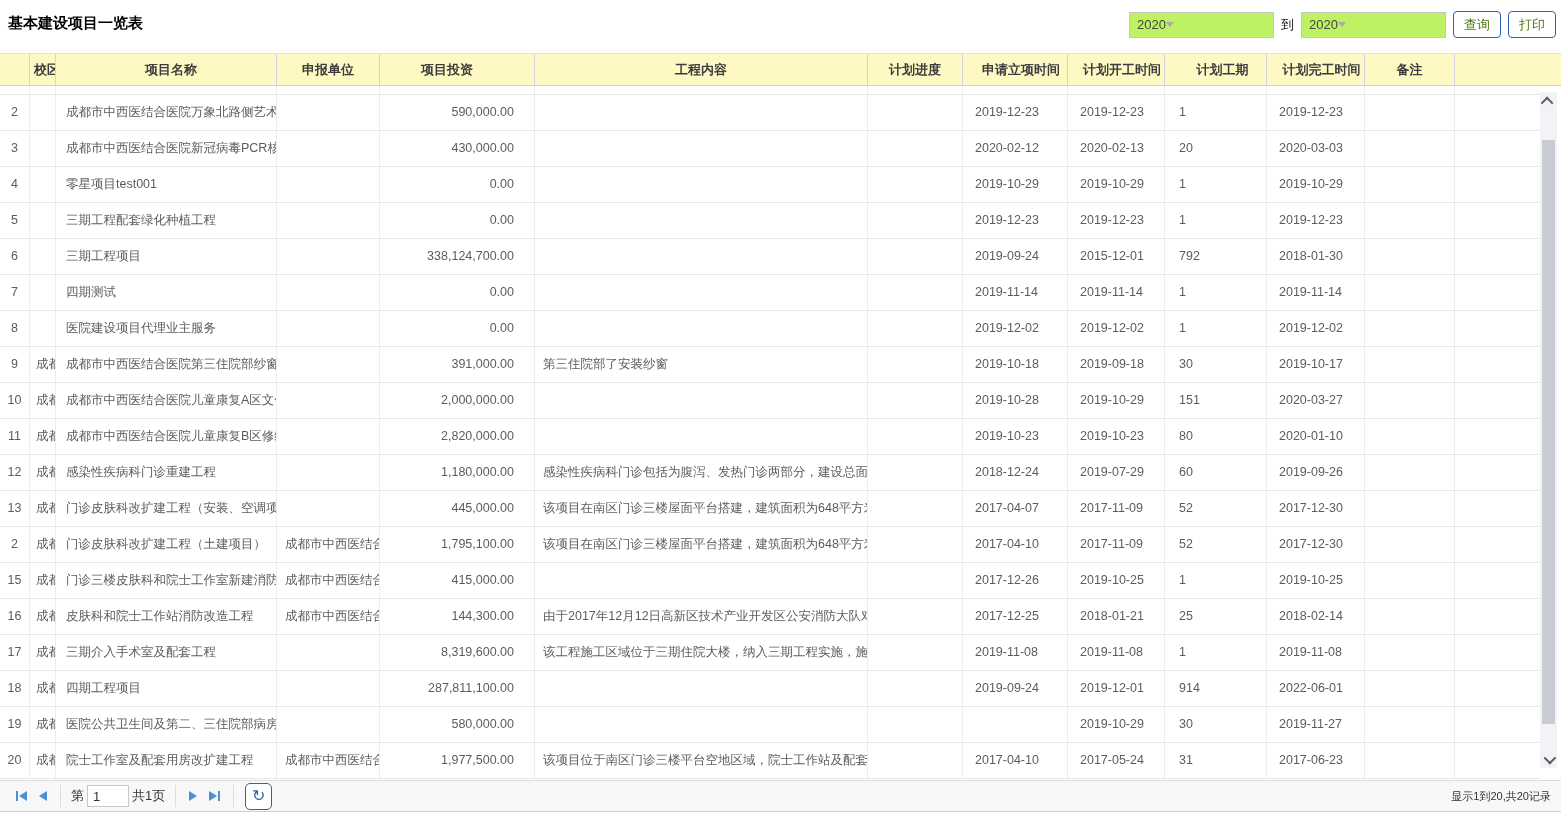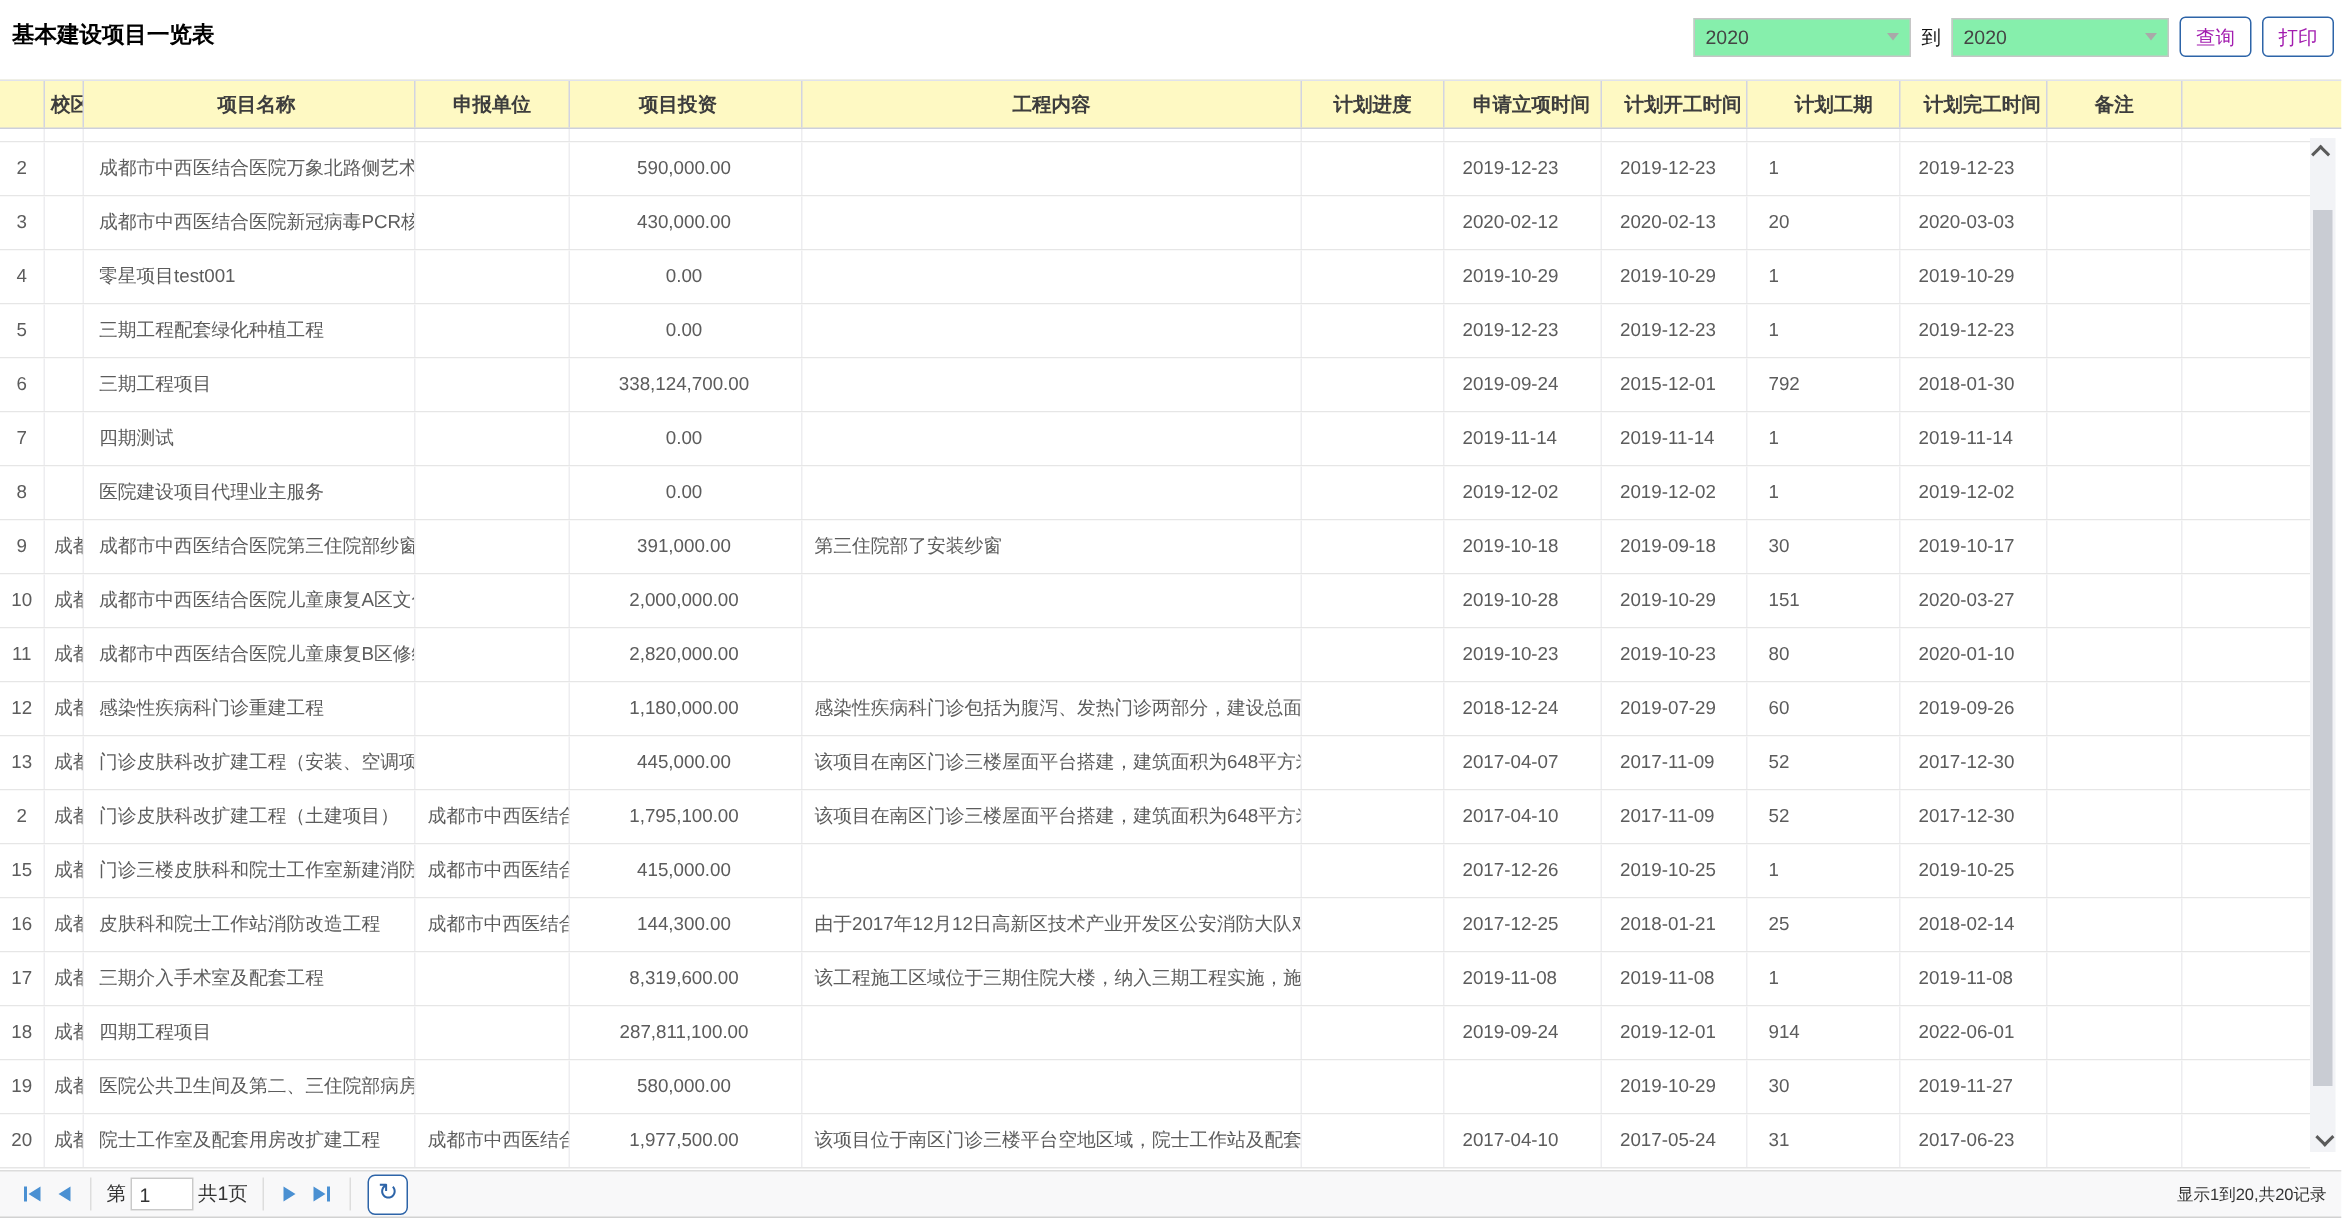--- a/index.html
+++ b/index.html
@@ -3,47 +3,47 @@
 <meta charset="utf-8">
 <style>
   html,body{margin:0;padding:0;background:#fff;}
   body{width:1561px;height:814px;overflow:hidden;position:relative;
        font-family:"Liberation Sans","DejaVu Sans",sans-serif;}
 
   
   .topbar{position:absolute;top:0;left:0;width:1561px;height:53px;background:#fff;}
   .page-title{position:absolute;left:8px;top:14px;font-size:15px;font-weight:bold;color:#000;white-space:nowrap;}
   .controls{position:absolute;right:5px;top:11px;display:flex;align-items:center;gap:7px;}
-  .sel{width:145px;height:26px;box-sizing:border-box;border:1px solid #c6c6c6;background:#86efac;
-       display:flex;align-items:center;justify-content:space-between;padding:0 7px;font-size:13px;color:#444;}
+  .sel{width:145px;height:26px;box-sizing:border-box;border:1px solid #c6c6c6;background:#bef264;
+       display:flex;align-items:center;padding:0 7px;font-size:13px;color:#444;}
   .sel .arr{width:0;height:0;border-left:4px solid transparent;border-right:4px solid transparent;border-top:5px solid #a9a9a9;}
   .to-label{font-size:13px;color:#111;}
   .btn{height:27px;padding:0 10px;background:#fff;border:1px solid #2d64a8;border-radius:4px;
-       color:#a21caf;font-size:13px;font-family:inherit;cursor:pointer;}
+       color:#4d7c0f;font-size:13px;font-family:inherit;cursor:pointer;}
 
   
   .grid{position:absolute;top:53px;left:0;width:1561px;}
   .grid-header{display:flex;width:1561px;height:33px;box-sizing:border-box;background:#fef9c3;
                border-top:1px solid #e0e2ec;border-bottom:1px solid #cdd0dc;}
   .hcell{box-sizing:border-box;height:100%;border-right:1px solid #d2d4e2;display:flex;align-items:center;
          justify-content:center;font-size:13px;font-weight:bold;color:#3d3d3d;overflow:hidden;white-space:nowrap;}
   .hcell.c-campus{justify-content:flex-start;padding-left:4px;}
   .hcell.h-filler{flex:1;border-right:none;}
 
   .grid-body{position:relative;width:1561px;height:694px;overflow:hidden;background:#fff;}
   #grid-rows{position:absolute;top:-27px;left:0;}
   .trow{display:flex;height:36px;box-sizing:border-box;border-bottom:1px solid #e6e6e6;background:#fff;}
   .tcell{box-sizing:border-box;height:100%;border-right:1px solid #ededf0;overflow:hidden;white-space:nowrap;
          font-size:12.5px;color:#5c5c5c;line-height:35px;padding:0 8px;}
   
   .c-num{width:30px;text-align:center;padding:0;}
   .c-campus{width:26px;padding:0 0 0 6px;}
   .c-name{width:221px;padding-left:10px;}
   .c-unit{width:103px;}
-  .c-invest{width:155px;text-align:center;padding-right:10px;}
+  .c-invest{width:155px;text-align:right;padding-right:20px;}
   .c-content{width:333px;}
   .c-progress{width:95px;}
   .c-apply_date{width:105px;padding-left:12px;}
   .c-start_date{width:97px;padding-left:12px;}
   .c-duration{width:102px;padding-left:14px;}
   .c-finish_date{width:98px;padding-left:12px;}
   .c-remark{width:90px;text-align:right;}
   .c-filler{width:85px;border-right:none;}
 
   

